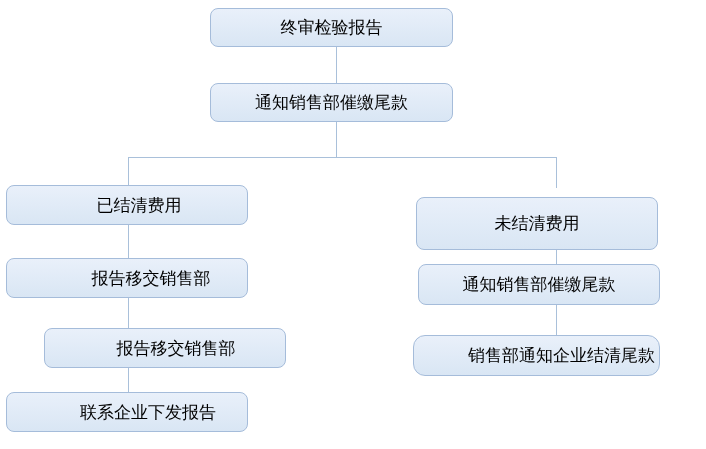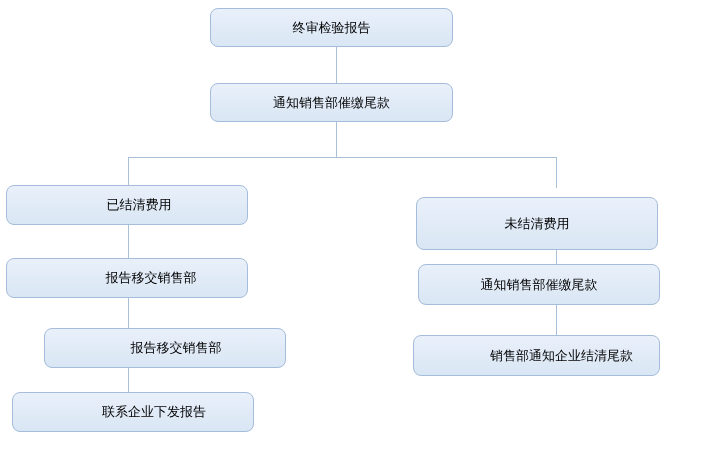--- a/index.html
+++ b/index.html
@@ -17,43 +17,43 @@
   }
   .node {
     position: absolute;
     box-sizing: border-box;
     background: linear-gradient(180deg, #e9f0fa 0%, #d9e6f4 100%);
     border: 1px solid #a5bcda;
     border-radius: 8px;
     display: flex;
     align-items: center;
     justify-content: center;
-    font-size: 13px;
+    font-size: 17px;
     color: #000000;
     white-space: nowrap;
     z-index: 2;
   }
   .conn {
     position: absolute;
     background: #a9c0da;
     z-index: 1;
   }
   .conn.v { width: 1px; }
   .conn.h { height: 1px; }
 
   
   .n1 { left: 210px; top: 8px;   width: 243px; height: 39px; }
   .n2 { left: 210px; top: 83px;  width: 243px; height: 39px; }
   .n3 { left: 6px;   top: 185px; width: 242px; height: 40px; padding-left: 24px; }
   .n4 { left: 6px;   top: 258px; width: 242px; height: 40px; padding-left: 48px; }
   .n5 { left: 6px;   top: 328px; width: 242px; height: 40px; padding-left: 22px; margin-left: 38px; }
-  .n6 { left: 12px;   top: 392px; width: 242px; height: 40px; padding-left: 42px; }
+  .n6 { left: 6px;   top: 392px; width: 242px; height: 40px; padding-left: 42px; }
   .n7 { left: 416px; top: 188px; width: 242px; height: 53px; margin-top: 9px; }
   .n8 { left: 418px; top: 264px; width: 242px; height: 41px; text-align: center; }
-  .n9 { left: 413px; top: 335px; width: 247px; height: 41px; padding-left: 50px; }
+  .n9 { left: 413px; top: 335px; width: 247px; height: 41px; padding-left: 50px; border-radius: 12px; }
 
   
   .c1  { left: 336px; top: 47px;  height: 36px; }
   .c2  { left: 336px; top: 122px; height: 36px; }
   .c3  { left: 128px; top: 157px; width: 429px; }
   .c4  { left: 128px; top: 158px; height: 27px; }
   .c5  { left: 556px; top: 158px; height: 30px; }
   .c6  { left: 128px; top: 225px; height: 33px; }
   .c7  { left: 128px; top: 298px; height: 30px; }
   .c8  { left: 128px; top: 368px; height: 24px; }

